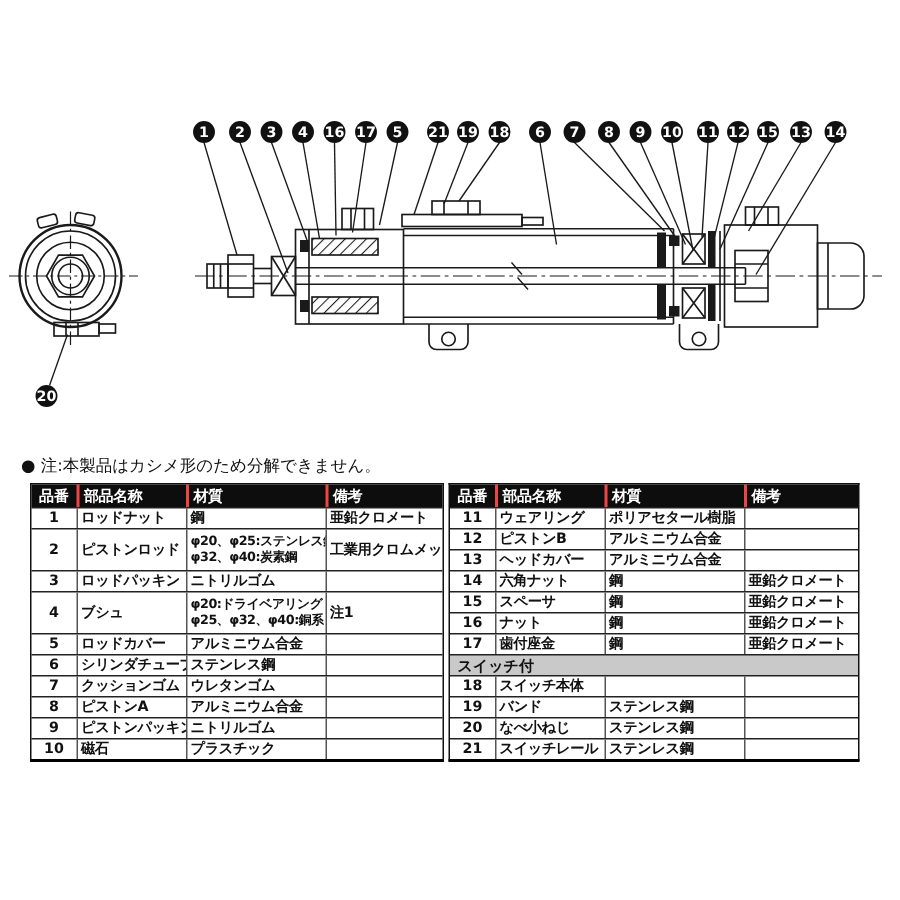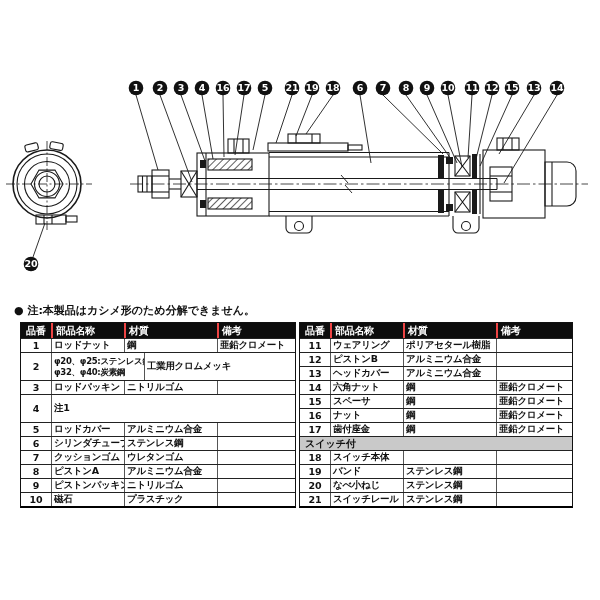--- a/index.html
+++ b/index.html
@@ -2,21 +2,21 @@
 <html><head>
 <meta charset="utf-8">
 <style>
   html,body{margin:0;padding:0;}
   .page{
     position:relative;width:600px;height:600px;background:#ffffff;
     font-family:"DejaVu Sans","Liberation Sans",sans-serif;color:#111;
     overflow:hidden;
   }
   svg text{font-family:"DejaVu Sans","Liberation Sans",sans-serif;}
-  .note-top{position:absolute;left:14px;top:303px;font-size:11px;font-weight:bold;white-space:nowrap;}
+  .note-top{position:absolute;left:14px;top:303px;font-size:11px;font-weight:normal;white-space:nowrap;}
   .note-bottom{position:absolute;left:20px;top:511px;font-size:10.5px;font-weight:bold;white-space:nowrap;}
   .tbl{position:absolute;top:322px;background:#fff;border:1px solid #111;border-bottom:2px solid #000;}
   .tbl.left{left:20px;width:274px;}
   .tbl.right{left:299px;width:272px;}
   .thead{display:flex;background:#0d0d0d;color:#fff;height:15px;font-size:10px;font-weight:bold;}
   .th{display:flex;align-items:center;padding:0 3px;border-left:2px solid #ef4444;box-sizing:border-box;}
   .th:first-child{border-left:none;}
   .tr{display:flex;height:14px;border-top:1px solid #222;font-size:9.5px;font-weight:600;box-sizing:border-box;}
   .tr.dbl{height:28px;}
   .td{display:flex;align-items:center;padding:0 2px;border-left:1px solid #555;box-sizing:border-box;overflow:hidden;white-space:nowrap;}
@@ -270,34 +270,40 @@
       <div class="th crem">備考</div>
     </div>
     <div class="tr">
         <div class="td cno">1</div>
         <div class="td cname">ロッドナット</div>
         <div class="td cmat">鋼</div>
         <div class="td crem">亜鉛クロメート</div>
       </div>
     <div class="tr dbl">
         <div class="td cno">2</div>
+        <div class="td cname">ピストンロッド</div>
         <div class="td cmat two">
           <span>φ20、φ25:ステンレス鋼</span>
           <span>φ32、φ40:炭素鋼</span>
         </div>
         <div class="td crem">工業用クロムメッキ</div>
       </div>
     <div class="tr">
         <div class="td cno">3</div>
         <div class="td cname">ロッドパッキン</div>
         <div class="td cmat">ニトリルゴム</div>
         <div class="td crem"></div>
       </div>
     <div class="tr dbl">
         <div class="td cno">4</div>
+        <div class="td cname">ブシュ</div>
+        <div class="td cmat two">
+          <span>φ20:ドライベアリング</span>
+          <span>φ25、φ32、φ40:銅系</span>
+        </div>
         <div class="td crem">注1</div>
       </div>
     <div class="tr">
         <div class="td cno">5</div>
         <div class="td cname">ロッドカバー</div>
         <div class="td cmat">アルミニウム合金</div>
         <div class="td crem"></div>
       </div>
     <div class="tr">
         <div class="td cno">6</div>

